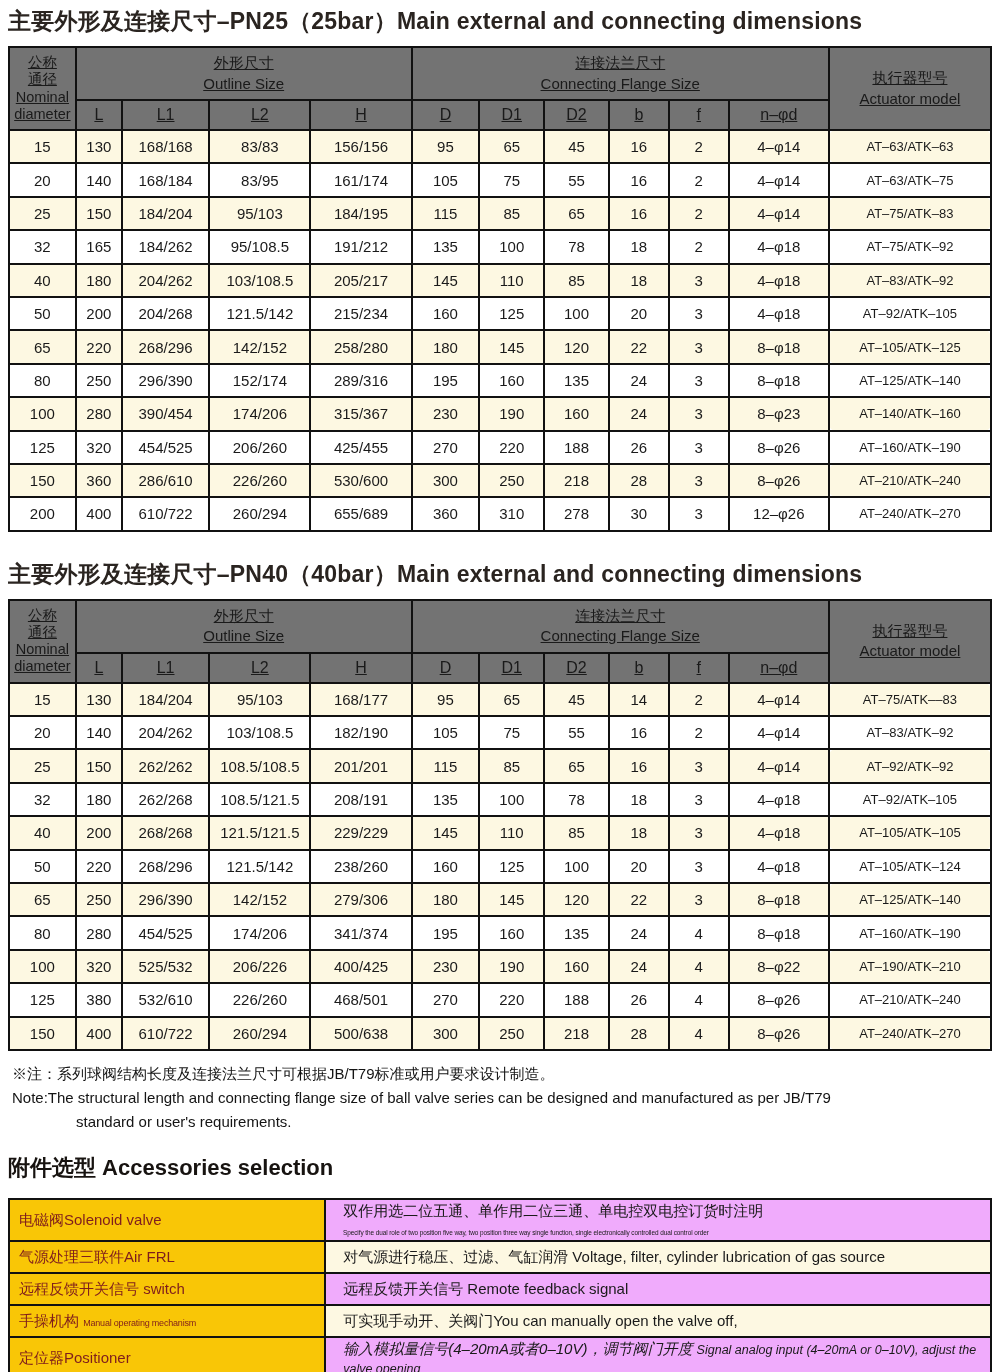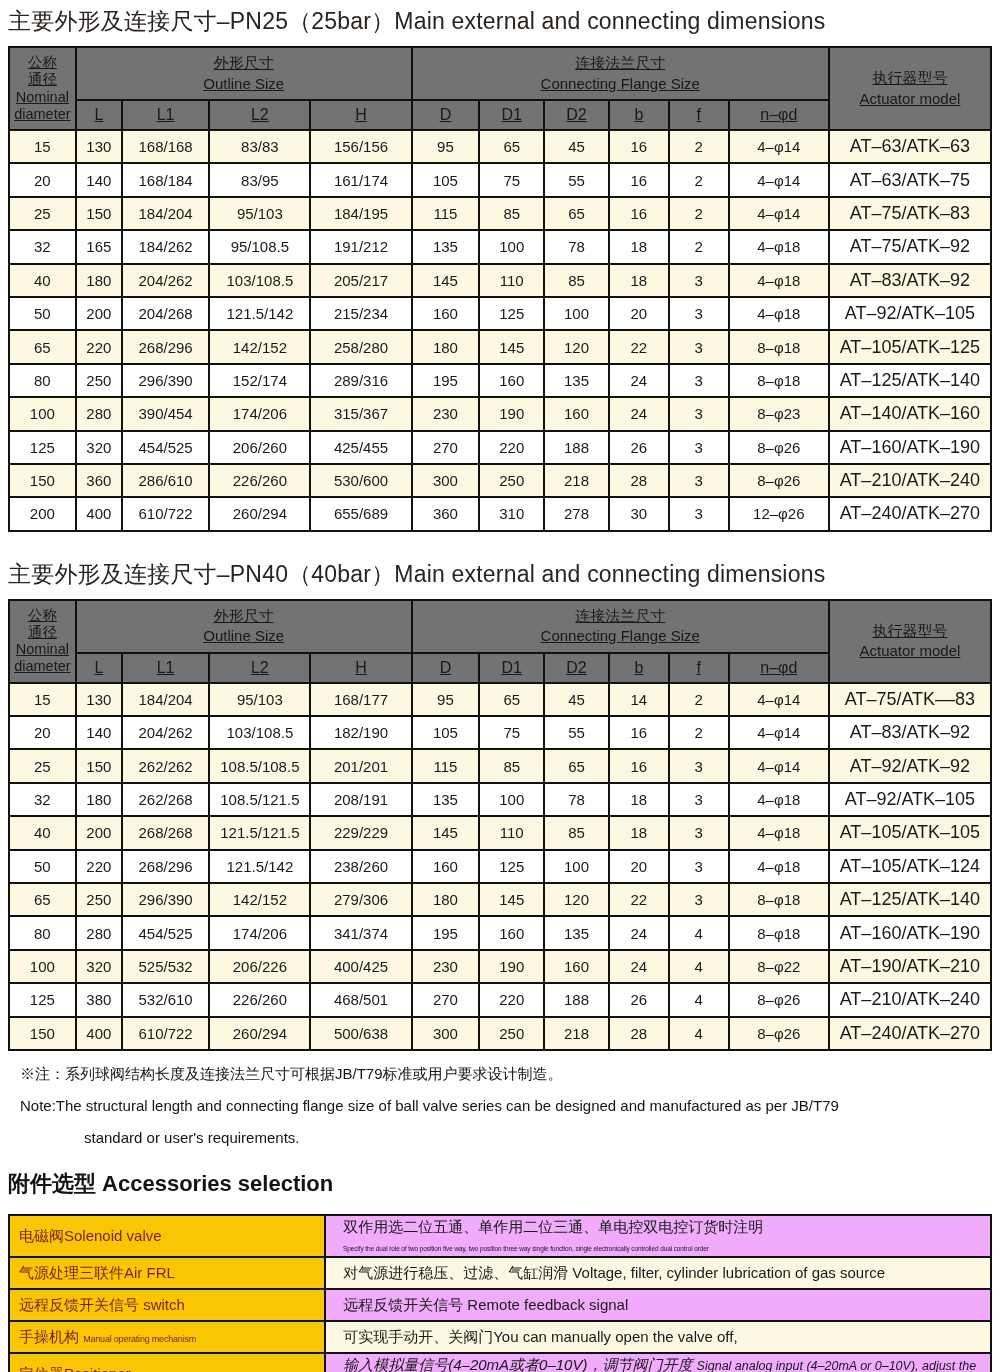--- a/index.html
+++ b/index.html
@@ -2,36 +2,36 @@
 <html><head>
 <meta charset="utf-8">
 <style>
   html,body{margin:0;padding:0;}
   body{
     width:1000px;height:1372px;overflow:hidden;background:#ffffff;
     font-family:"Liberation Sans", sans-serif;color:#1a1a1a;
   }
   .page{padding:0 8px;}
   .section-title{
-    font-size:23px;font-weight:normal;color:#2a2420;margin:6px 0 9px 0;letter-spacing:.2px;
+    font-size:23px;font-weight:bold;color:#2a2420;margin:6px 0 9px 0;letter-spacing:.2px;
   }
   .section-title.second{margin-top:27px;}
   table.dims{width:100%;border-collapse:collapse;table-layout:fixed;}
   table.dims th, table.dims td{
     border:2px solid #111;text-align:center;vertical-align:middle;padding:0;
   }
   table.dims thead th{background:#737373;font-weight:normal;text-decoration:underline;}
   .group-th{font-size:15px;line-height:1.35;white-space:pre-line;height:51px;}
   .nominal-th{font-size:14.5px;line-height:1.18;white-space:pre-line;}
   tr.sub th{height:28px;font-size:16px;}
   table.dims tbody td{height:31.4px;font-size:15px;background:#ffffff;}
-  table.dims tbody td:nth-child(12){font-size:18px;}
+  table.dims tbody td:nth-child(12){font-size:13px;border-radius:7px;}
   table.dims tbody tr:nth-child(odd) td{background:#fdf8e2;}
   .note{font-size:15px;line-height:1.32;margin-top:13px;color:#141414;}
-  .note div{margin:12px;}
+  .note div{margin:4px;}
   .note .indent{padding-left:64px;}
   .acc-title{font-size:22px;font-weight:bold;color:#171310;margin:22px 0 15px 0;}
   table.acc{width:100%;border-collapse:collapse;table-layout:fixed;}
   table.acc td{border:2px solid #111;vertical-align:middle;}
   table.acc td.label{
     background:#f9c606;font-size:15px;padding:3px 4px 3px 9px;height:24px;color:#7f1d1d;
   }
   table.acc td.desc{padding:2px 6px 2px 17px;font-size:15px;background:#f0abfc;}
   table.acc tr:nth-child(even) td.desc{background:#fdf8e2;}
   .label-small{font-size:9px;letter-spacing:-.2px;}

